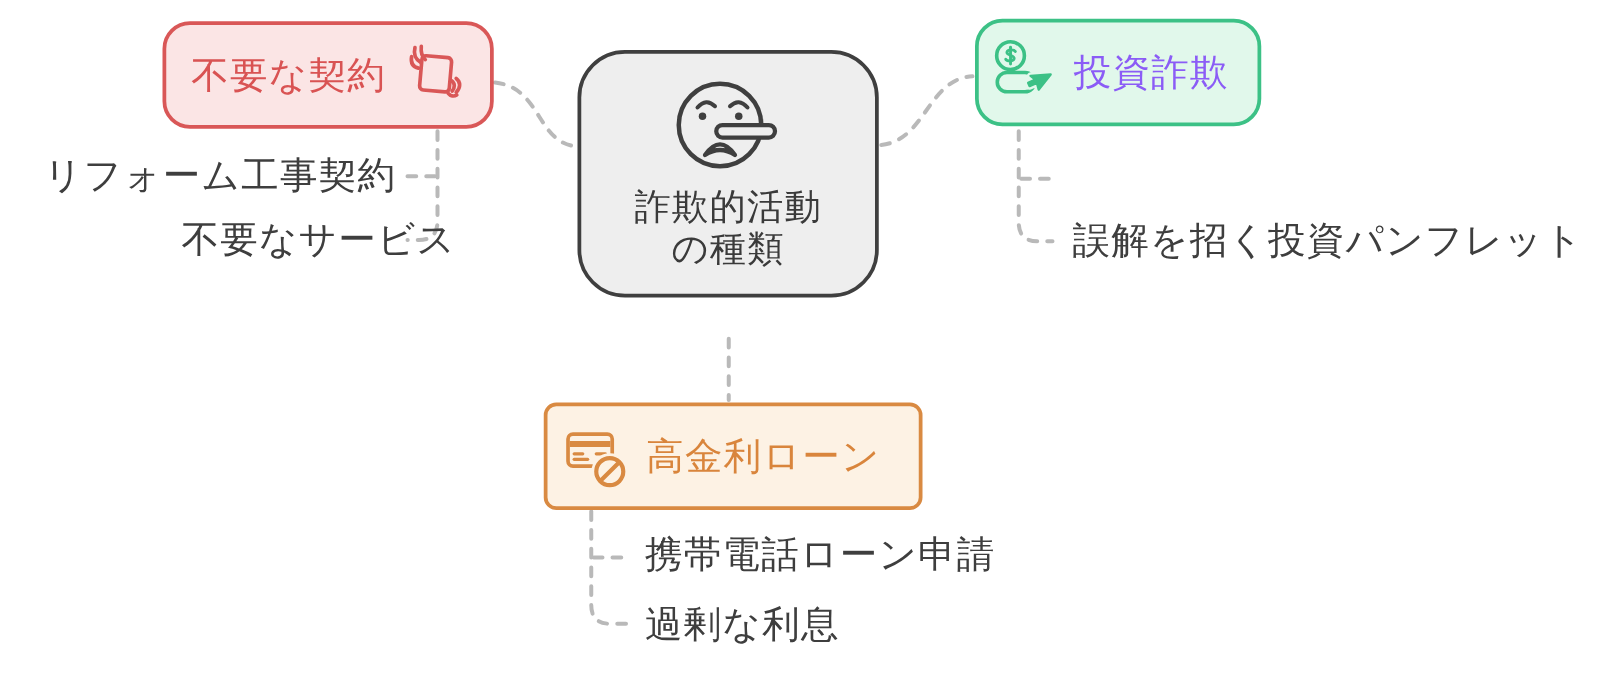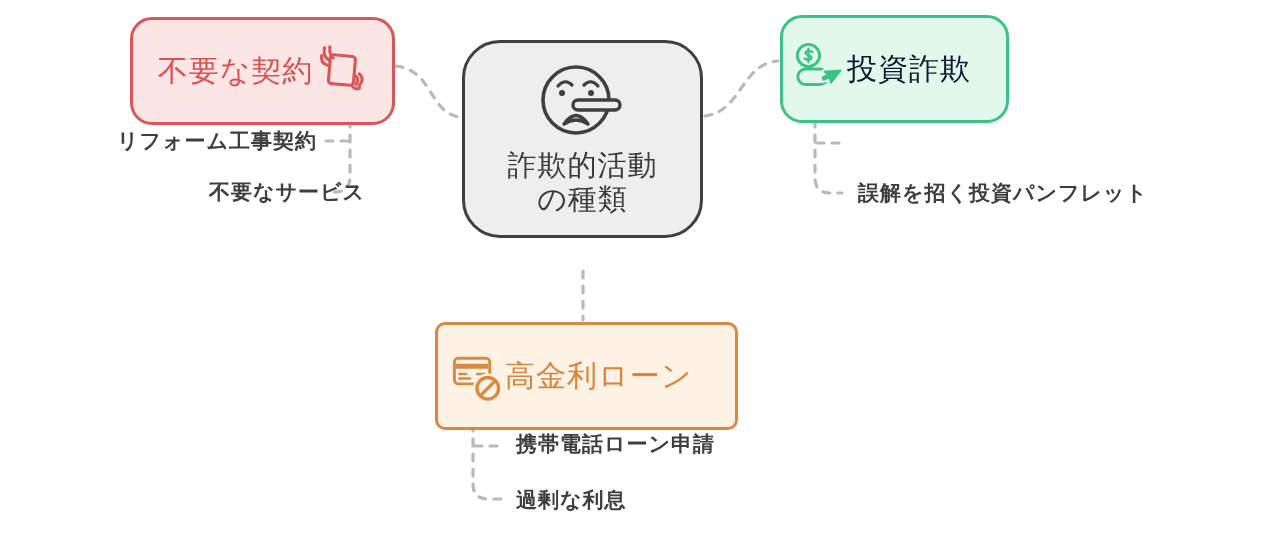--- a/index.html
+++ b/index.html
@@ -15,35 +15,35 @@
 
   .node{position:absolute;display:flex;align-items:center;box-sizing:border-box;}
 
   .center-node{
     left:462px;top:40px;width:241px;height:198px;
     background:#eeeeee;border:3.5px solid #3f3f3f;border-radius:38px;
     flex-direction:column;justify-content:center;
   }
   .center-label{margin-top:10px;text-align:center;color:#3a3a3a;font-size:29px;line-height:34px;letter-spacing:1px;font-weight:500;}
 
-  .branch{height:108px;border-radius:22px;border:3px solid;padding:0 20px;}
+  .branch{height:86px;border-radius:22px;border:3px solid;padding:0 20px;gap:12px;}
   .branch .branch-label{font-size:30px;letter-spacing:1px;font-weight:500;white-space:nowrap;}
 
   .branch-red{left:130px;top:17px;width:265px;background:#fbe5e5;border-color:#d95757;justify-content:center;}
   .branch-red .branch-label{color:#d95353;}
 
   .branch-green{left:780px;top:15px;width:229px;background:#e1f8eb;border-color:#3cc186;padding:0 20px 0 10px;}
-  .branch-green .branch-label{color:#0f172a;}
+  .branch-green .branch-label{color:#8b5cf6;}
 
   .branch-orange{left:435px;top:322px;width:303px;background:#fdf2e4;border-color:#d98a42;padding:0 22px 0 12px;border-radius:10px;}
   .branch-orange .branch-label{color:#d9853c;}
 
   .child-label{
-    position:absolute;color:#3e3e3e;font-size:21px;letter-spacing:1px;
-    white-space:nowrap;transform:translateY(-50%);font-weight:700;
+    position:absolute;color:#3e3e3e;font-size:30px;letter-spacing:1px;
+    white-space:nowrap;transform:translateY(-50%);font-weight:400;
   }
   .cl-left{left:0;width:317px;text-align:right;}
   .cl-left-1{top:141px;}
   .cl-left-2{top:192px;padding-left:48px;}
   .cl-right{left:858px;}
   .cl-right-1{top:143px;}
   .cl-right-2{top:193px;}
   .cl-bottom{left:516px;}
   .cl-bottom-1{top:444px;}
   .cl-bottom-2{top:500px;}

